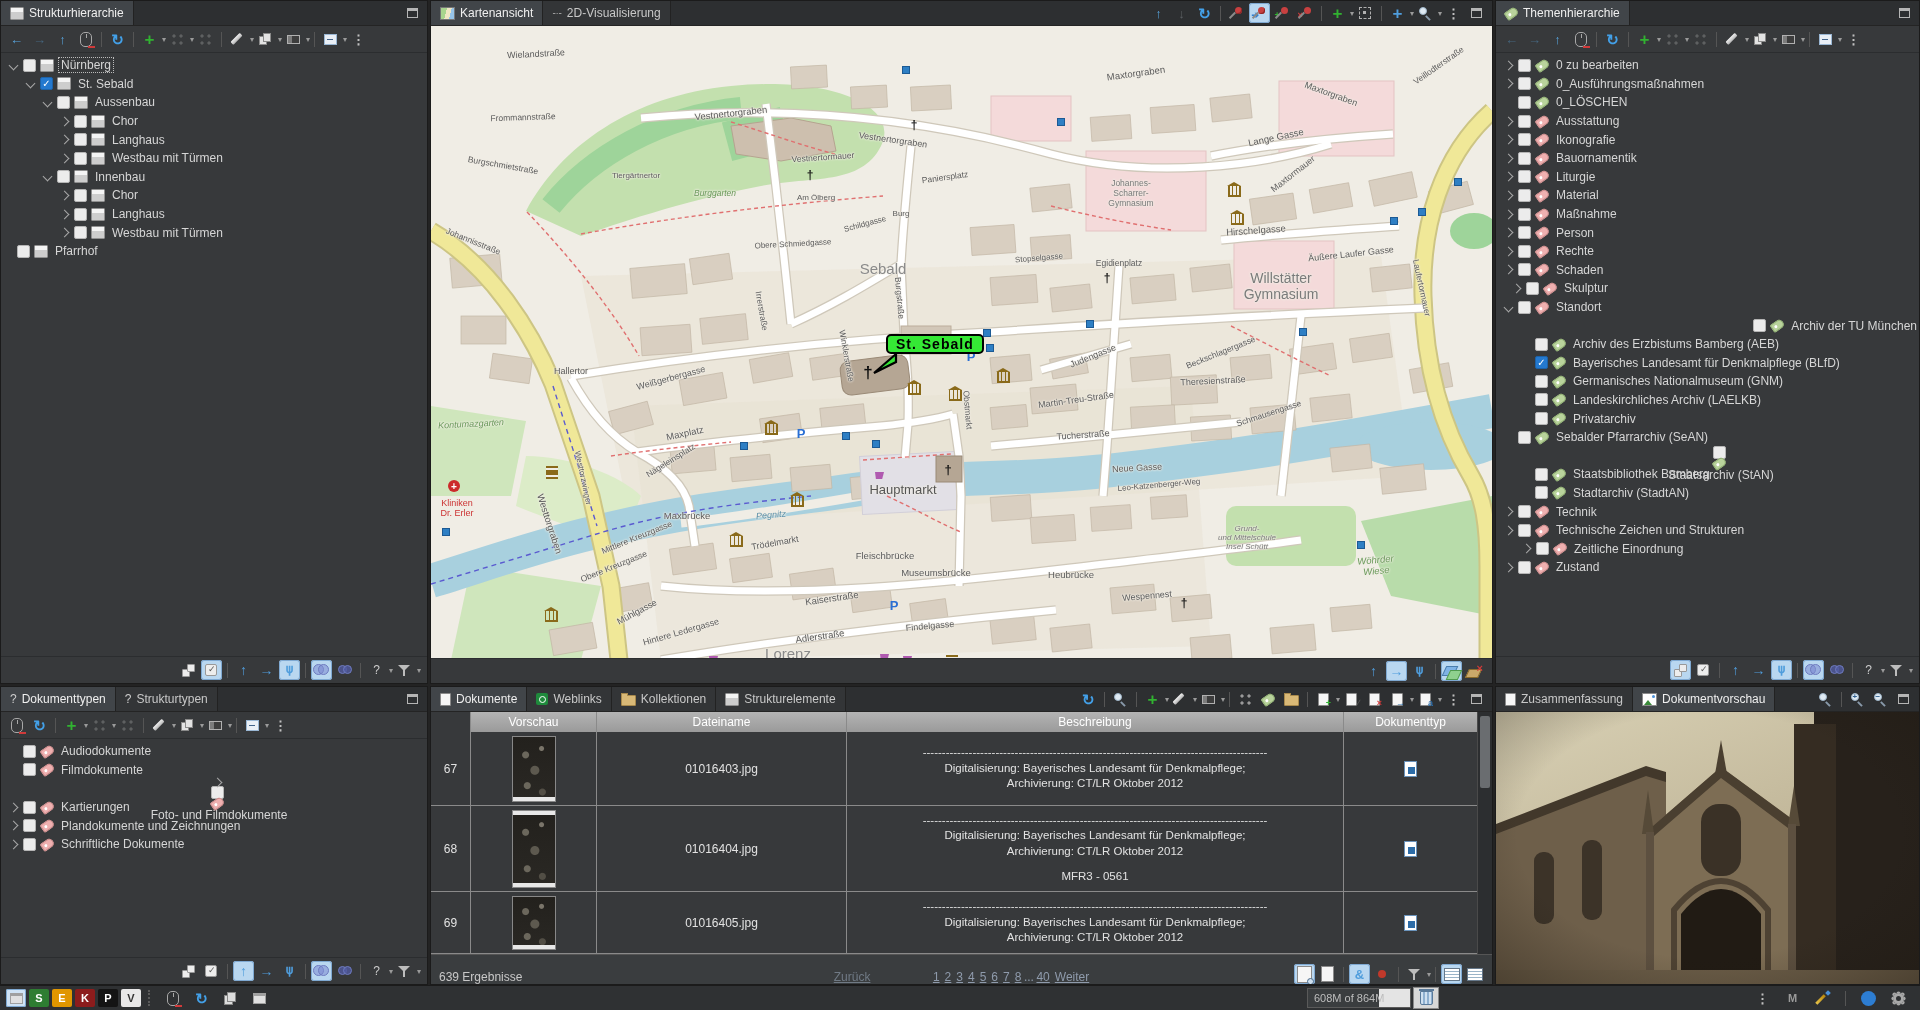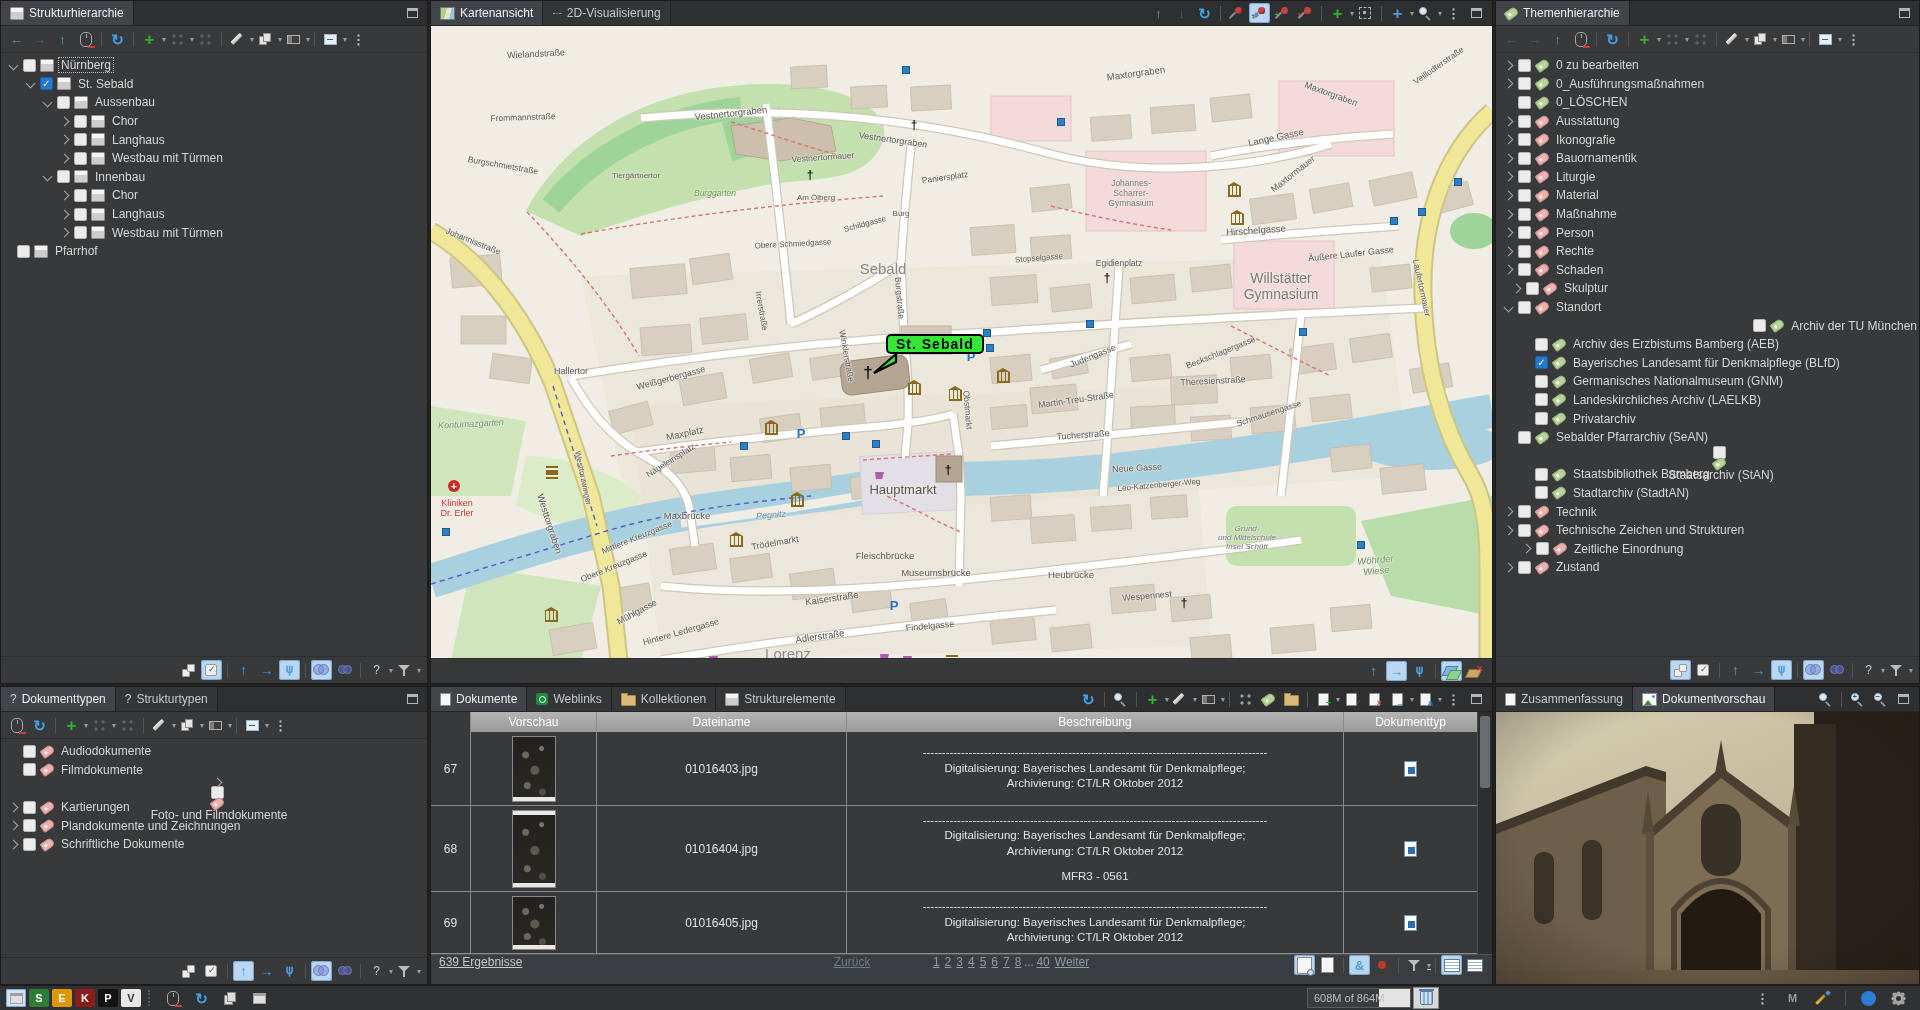--- a/index.html
+++ b/index.html
@@ -146,21 +146,21 @@
      radial-gradient(circle at 68% 18%,#7a756a 2px,transparent 3px),
      radial-gradient(circle at 52% 52%,#5d594f 4px,transparent 5px),
      radial-gradient(circle at 34% 76%,#6b675c 3px,transparent 4px),
      radial-gradient(circle at 70% 86%,#524e45 3px,transparent 4px),
      linear-gradient(#23211d,#2a2824);}
   .thumb.va::after{content:"";position:absolute;left:0;right:0;bottom:0;height:4px;background:#e8e8e8;}
   .thumb.vb::before{content:"";position:absolute;left:0;right:0;top:0;height:4px;background:#e8e8e8;}
   .thumb.vb::after{content:"";position:absolute;left:0;right:0;bottom:0;height:4px;background:#e8e8e8;}
   .vscroll{position:absolute;right:0;top:25px;bottom:29px;width:14px;background:#2c2e30;border-left:1px solid #4a4a4a;}
   .vthumb{position:absolute;left:2px;right:2px;top:4px;height:72px;background:#6a6d70;border-radius:2px;}
-  .dfooter{position:absolute;left:0;right:0;bottom:0;height:29px;background:#3a3d3f;border-top:1px solid #555;display:flex;align-items:flex-start;font-size:12px;color:#c8c8c8;text-decoration:underline;}
+  .dfooter{position:absolute;left:0;right:0;bottom:0;height:29px;background:#3a3d3f;border-top:1px solid #555;display:flex;align-items:flex-end;font-size:12px;color:#c8c8c8;}
   .pager{position:absolute;left:0;right:0;text-align:center;color:#8f9bac;}
   .pager a{color:#8f9bac;text-decoration:underline;margin:0 2.5px;cursor:pointer;}
   .pager .back{color:#707a85;margin-right:60px;}
   .pager .gap{text-decoration:none;}
   .dficons{margin-left:auto;display:flex;align-items:center;padding-right:6px;position:relative;z-index:2;}
   
   #photo{position:absolute;left:0;top:25px;right:0;bottom:0;}
   
   #statusbar{position:absolute;left:0;top:985px;width:1920px;height:25px;background:#2f3133;border-top:1px solid #1b1b1b;display:flex;align-items:center;padding:0 6px;box-sizing:border-box;gap:3px;}
   .appbtn{width:20px;height:18px;border-radius:2px;font-size:11px;font-weight:bold;color:#fff;display:inline-flex;align-items:center;justify-content:center;}

